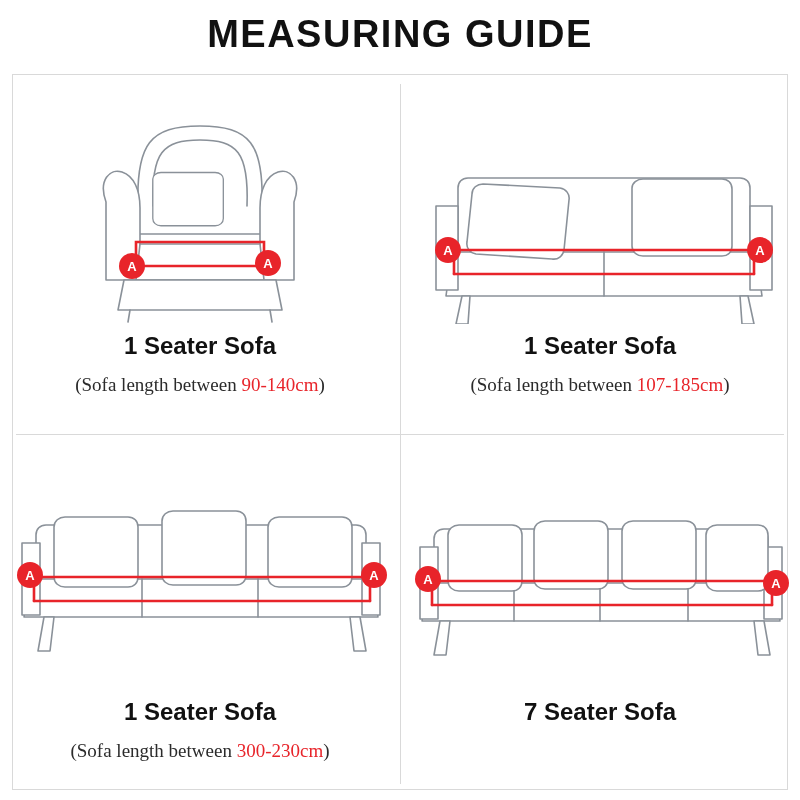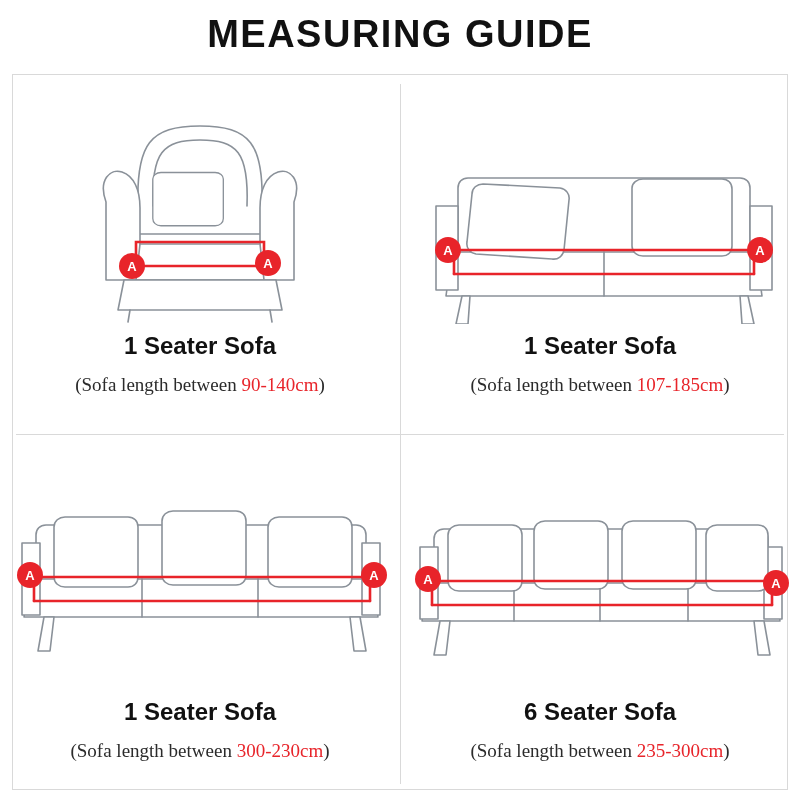--- a/index.html
+++ b/index.html
@@ -281,20 +281,17 @@
           <g>
             <circle cx="18" cy="114" r="13" fill="#e8242a"></circle>
             <text x="18" y="119" text-anchor="middle" class="badge-letter">A</text>
           </g>
           <g>
             <circle cx="366" cy="118" r="13" fill="#e8242a"></circle>
             <text x="366" y="123" text-anchor="middle" class="badge-letter">A</text>
           </g>
         </svg>
       </div>
-      <div class="cap">6 Seater Sofa</div>
-      <div class="sub">
-        <span>(Sofa length between </span><span class="range">235-300cm</span><span>)</span>
-      </div>
+      <div class="cap">7 Seater Sofa</div>
     </div>
 
   </div>
 </div>
 
 </body></html>

